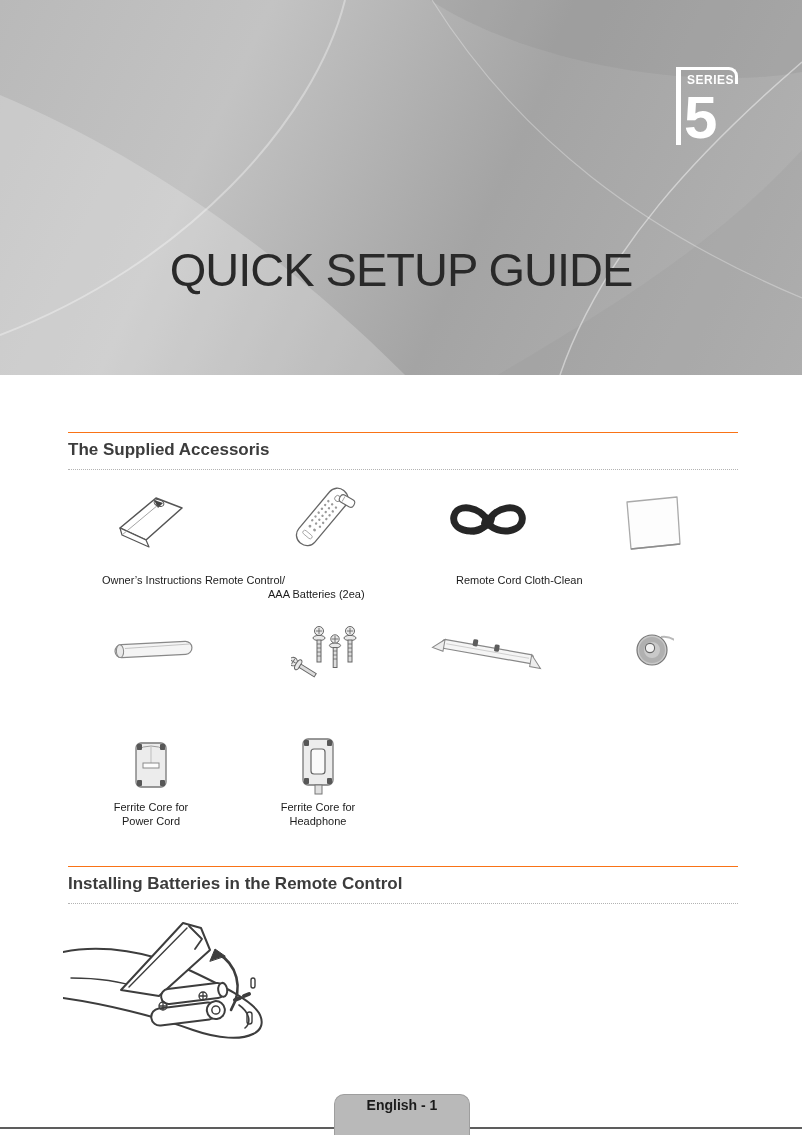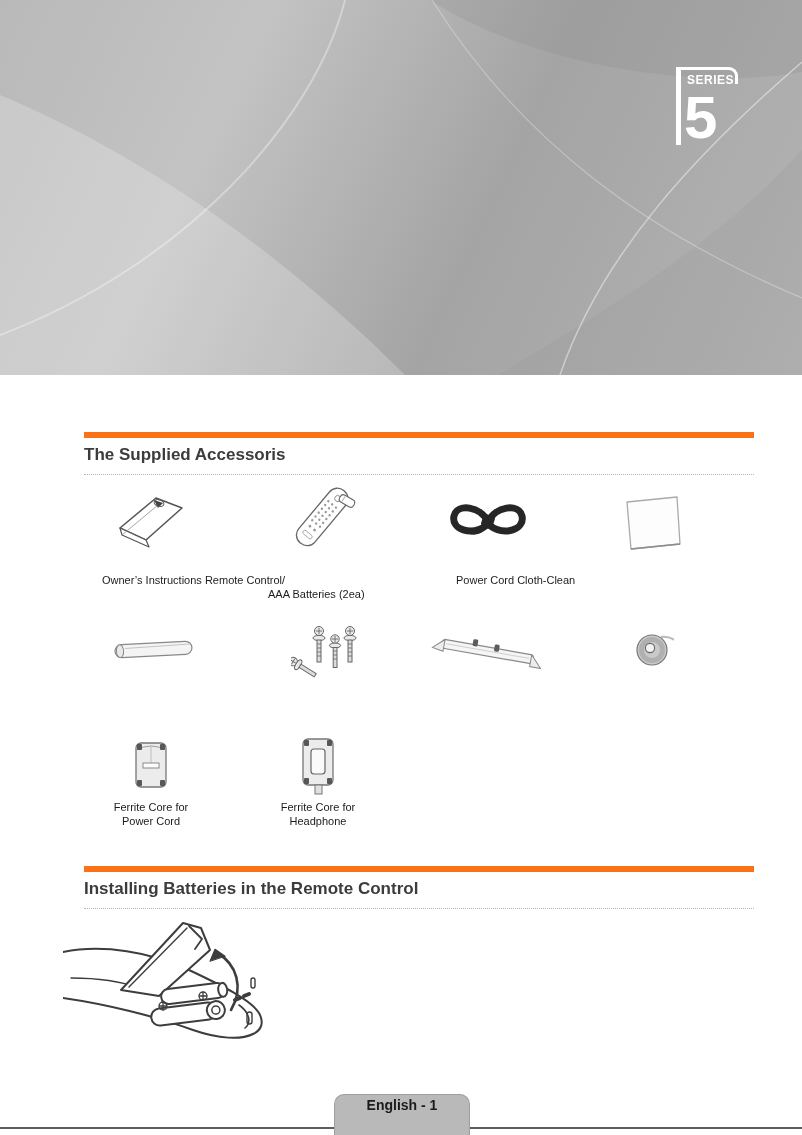--- a/index.html
+++ b/index.html
@@ -29,22 +29,22 @@
     position:absolute; left:0; top:176px; width:100%; text-align:center;
     font-size:60px; font-weight:200; letter-spacing:2px; color:#2d2d2d; line-height:1;
   }
   .hero-title2 {
     position:absolute; left:0; top:246px; width:100%; text-align:center;
     font-size:47px; font-weight:300; letter-spacing:-1px; color:#292929; line-height:1;
   }
 
   
   .section-head {
-    position:absolute; left:84px; width:670px;
-    border-top:6px solid #f97316;
+    position:absolute; left:68px; width:670px;
+    border-top:1px solid #f97316;
     border-bottom:1px dotted #b3b3b3;
     padding:7px 0 9px 0;
     font-size:17px; font-weight:bold; color:#3c3c3c;
   }
   #head-accessories { top:432px; }
   #head-batteries   { top:866px; }
 
   
   .acc-area { position:absolute; left:68px; top:470px; width:670px; height:392px; }
   .acc-icon { position:absolute; }
@@ -98,20 +98,21 @@
     <path d="M432,0 C520,140 645,232 802,298" fill="none" stroke="#ffffff" stroke-width="1.2" opacity="0.3"></path>
   </svg>
 
   <div class="series-logo">
     <div class="series-bar"></div>
     <div class="series-hook"></div>
     <div class="series-word">SERIES</div>
     <div class="series-num">5</div>
   </div>
 
+  <div class="hero-title2">QUICK SETUP GUIDE</div>
 </div>
 
 <div class="section-head" id="head-accessories">The Supplied Accessoris</div>
 
 <div class="acc-area">
 
   <svg class="acc-icon pos-book" width="80" height="64" viewBox="0 0 80 64">
     <path d="M10 40 L46 10 L72 20 L36 52 Z" fill="#ffffff" stroke="#555" stroke-width="1.5" stroke-linejoin="round"></path>
     <path d="M10 40 L12 47 L39 59 L36 52 Z" fill="#ffffff" stroke="#555" stroke-width="1.2" stroke-linejoin="round"></path>
     <path d="M12 47 L48 17" fill="none" stroke="#9a9a9a" stroke-width="0.9"></path>
@@ -160,21 +161,21 @@
     <path d="M40 29 C35 35 28 36 23 33" fill="none" stroke="#262626" stroke-width="4" stroke-linecap="round"></path>
   </svg>
 
   <svg class="acc-icon pos-cloth" width="64" height="60" viewBox="0 0 64 60">
     <path d="M6 10 L56 5 L59 52 L10 57 Z" fill="#fdfdfd" stroke="#aaa" stroke-width="1.3" stroke-linejoin="round"></path>
     <path d="M10 57 L59 52" fill="none" stroke="#8d8d8d" stroke-width="1.4"></path>
   </svg>
 
   <div class="acc-label pos-l1a">Owner’s Instructions Remote Control/</div>
   <div class="acc-label pos-l1b">AAA Batteries (2ea)</div>
-  <div class="acc-label pos-l1c">Power Cord Cloth-Clean</div>
+  <div class="acc-label pos-l1c">Remote Cord Cloth-Clean</div>
 
   <svg class="acc-icon pos-holderwire" width="92" height="36" viewBox="0 0 92 36">
     <g transform="rotate(-3 46 18)">
       <rect x="8" y="11" width="77" height="13" rx="6.5" fill="#f4f4f4" stroke="#888" stroke-width="1.2"></rect>
       <ellipse cx="13" cy="17.5" rx="3.6" ry="6.4" fill="#e9e9e9" stroke="#888" stroke-width="1"></ellipse>
       <line x1="18" y1="15" x2="83" y2="14" stroke="#c4c4c4" stroke-width="1"></line>
     </g>
   </svg>
 
   <svg class="acc-icon pos-screws" width="72" height="62" viewBox="0 0 72 62">

